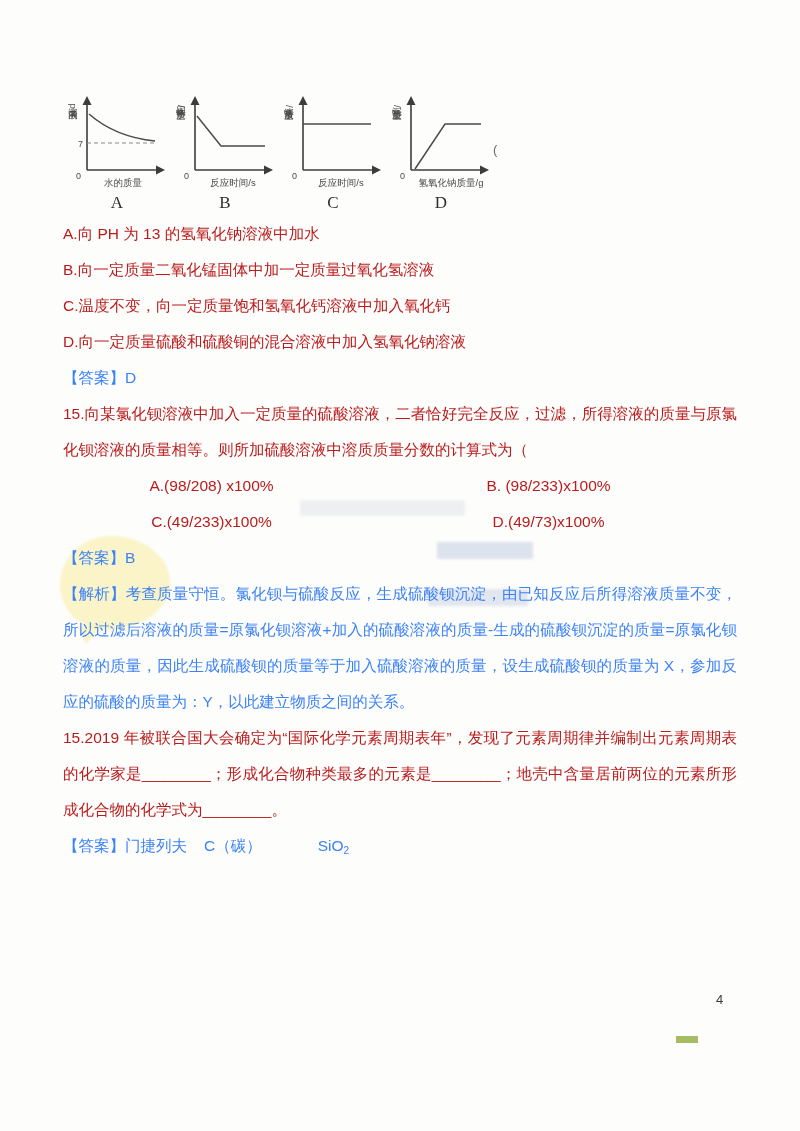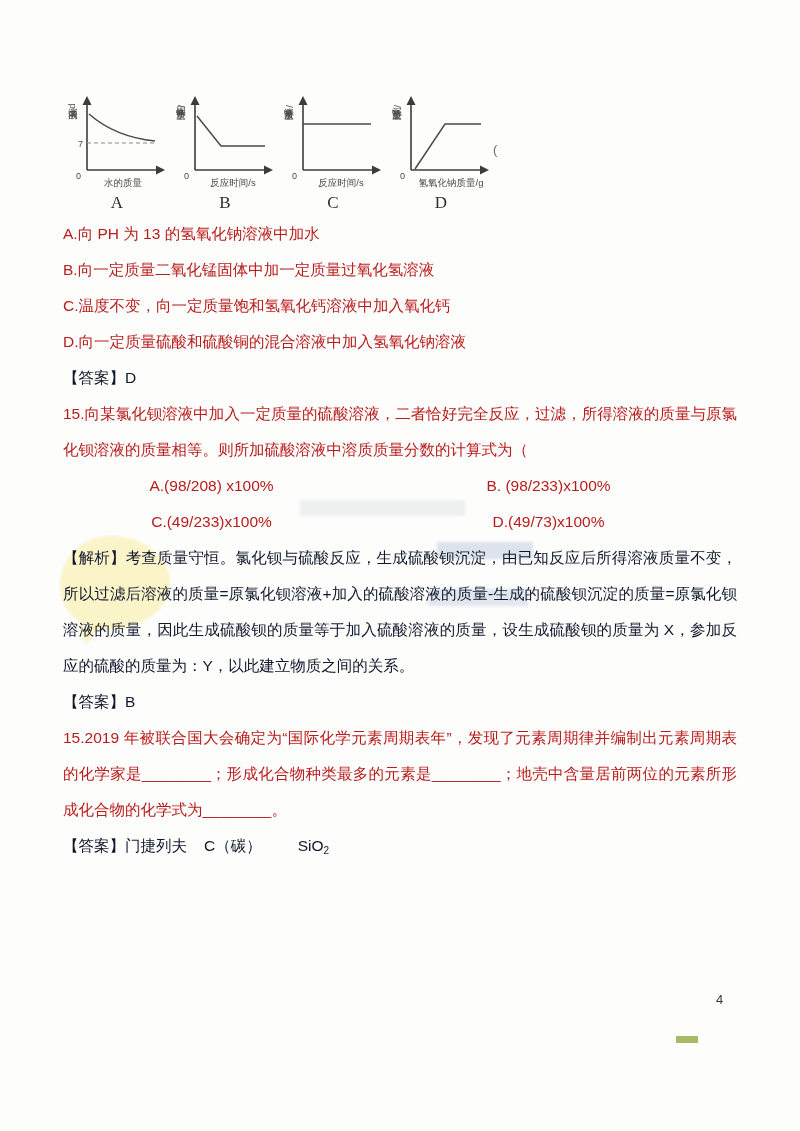--- a/index.html
+++ b/index.html
@@ -54,26 +54,26 @@
   .dash { stroke: #8a8a8a; stroke-width: 1.2; stroke-dasharray: 4 3; fill: none; }
   .tick { font-size: 9px; fill: #4a4a4a; }
   .xlab { font-size: 9.5px; fill: #4a4a4a; }
 
   
   .doc { position: relative; z-index: 1; margin-top: 0; }
   .line {
     font-size: 15.5px; line-height: 36px; color: #b91c1c;
     text-align: justify;
   }
-  .red, .red * { color: #0f172a; }
+  .red, .red * { color: #3b82f6; }
   .opt-grid { display: grid; grid-template-columns: 297px auto; }
   .opt-grid .line { text-align: center; }
   .ans-parts { display: flex; }
   .ans-part-1 { margin-left: 17px; }
-  .ans-part-2 { margin-left: 36px; }
+  .ans-part-2 { margin-left: 56px; }
   sub.fml { font-size: 10px; vertical-align: -3px; }
 
   
   .page-number { position: absolute; left: 716px; top: 992px; font-size: 13px; color: #3a3a3a; z-index: 1; }
   .green-dash { position: absolute; left: 676px; top: 1036px; width: 22px; height: 7px;
     background: #a6bc62; z-index: 1; }
 </style>
 </head>
 <body>
 
@@ -167,23 +167,23 @@
 
     <p class="line">15.向某氯化钡溶液中加入一定质量的硫酸溶液，二者恰好完全反应，过滤，所得溶液的质量与原氯化钡溶液的质量相等。则所加硫酸溶液中溶质质量分数的计算式为（</p>
 
     <div class="opt-grid">
       <p class="line">A.(98/208) x100%</p>
       <p class="line">B. (98/233)x100%</p>
       <p class="line">C.(49/233)x100%</p>
       <p class="line">D.(49/73)x100%</p>
     </div>
 
+    <p class="line red"><span>【答案】</span><span>B</span></p>
+
     <p class="line red"><span>【解析】</span><span>考查质量守恒。氯化钡与硫酸反应，生成硫酸钡沉淀，由已知反应后所得溶液质量不变，所以过滤后溶液的质量=原氯化钡溶液+加入的硫酸溶液的质量-生成的硫酸钡沉淀的质量=原氯化钡溶液的质量，因此生成硫酸钡的质量等于加入硫酸溶液的质量，设生成硫酸钡的质量为 X，参加反应的硫酸的质量为：Y，以此建立物质之间的关系。</span></p>
-
-    <p class="line red"><span>【答案】</span><span>B</span></p>
 
 
     <p class="line">15.2019 年被联合国大会确定为“国际化学元素周期表年”，发现了元素周期律并编制出元素周期表的化学家是________；形成化合物种类最多的元素是________；地壳中含量居前两位的元素所形成化合物的化学式为________。</p>
 
     <p class="line red ans-parts">
         <span>【答案】</span>
         <span>门捷列夫</span>
         <span class="ans-part-1">C（碳）</span>
         <span class="ans-part-2"><span>SiO</span><sub class="fml">2</sub></span>
       </p>

